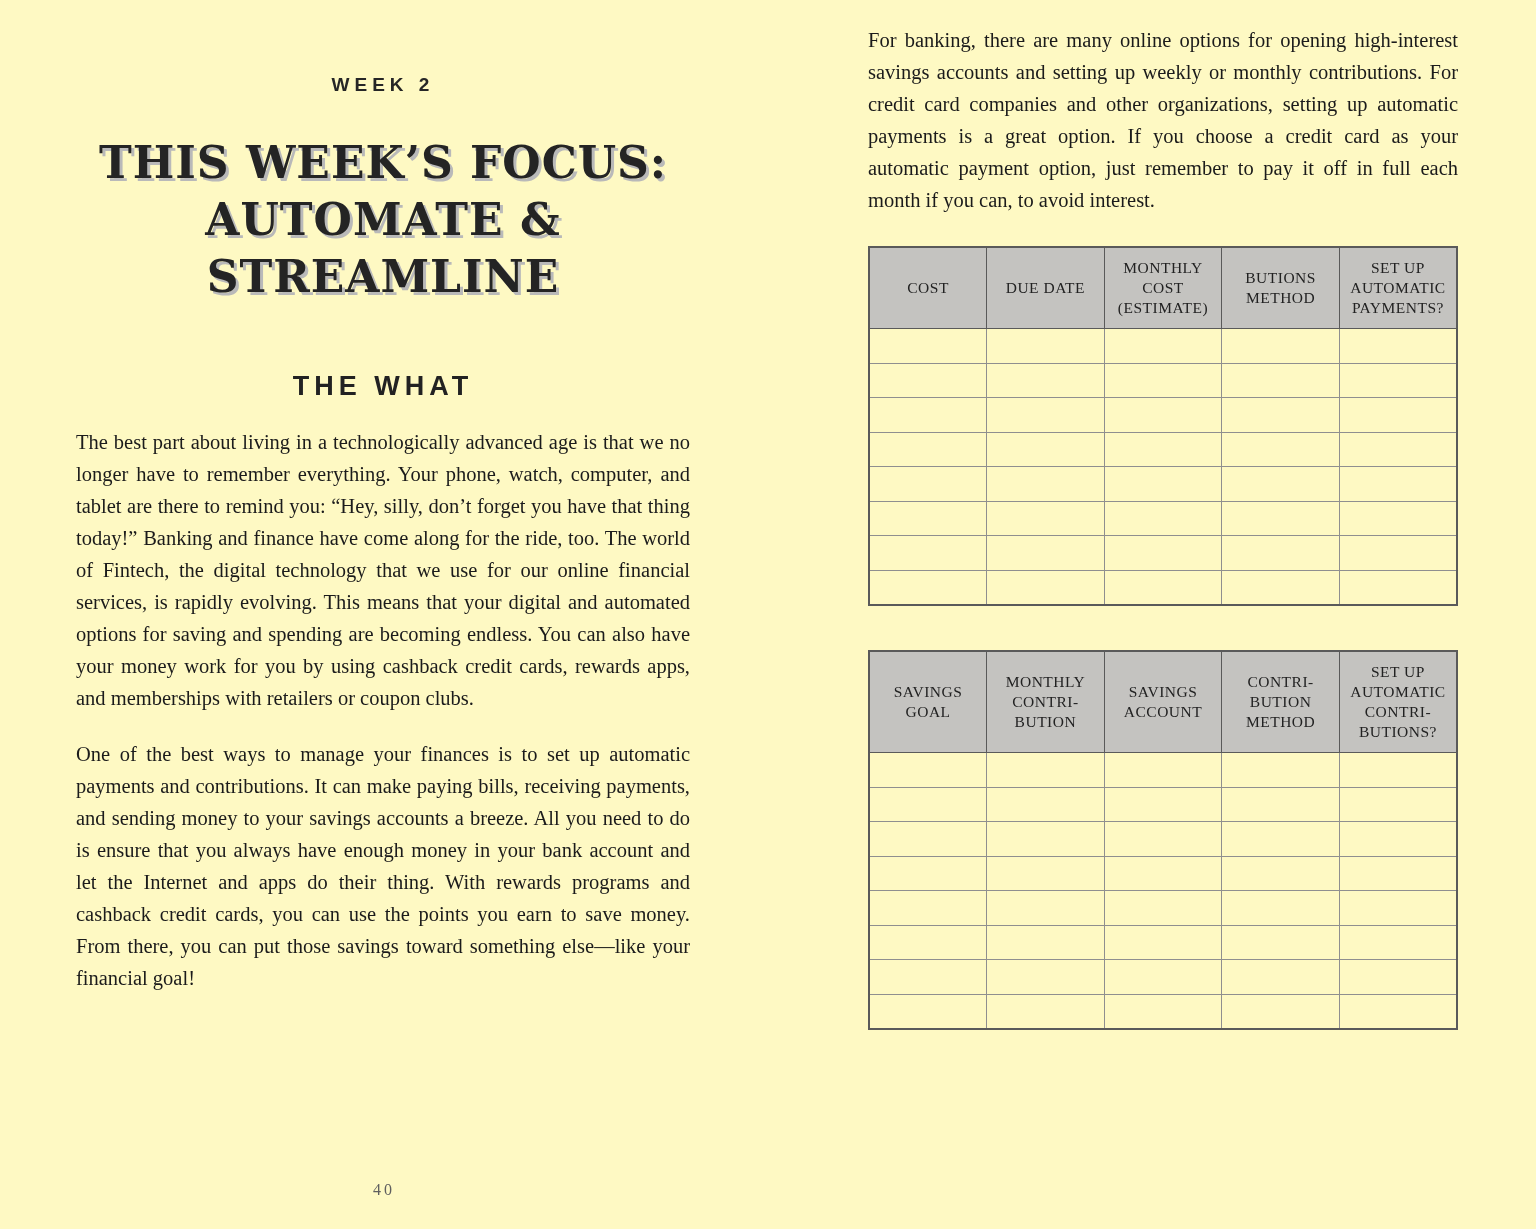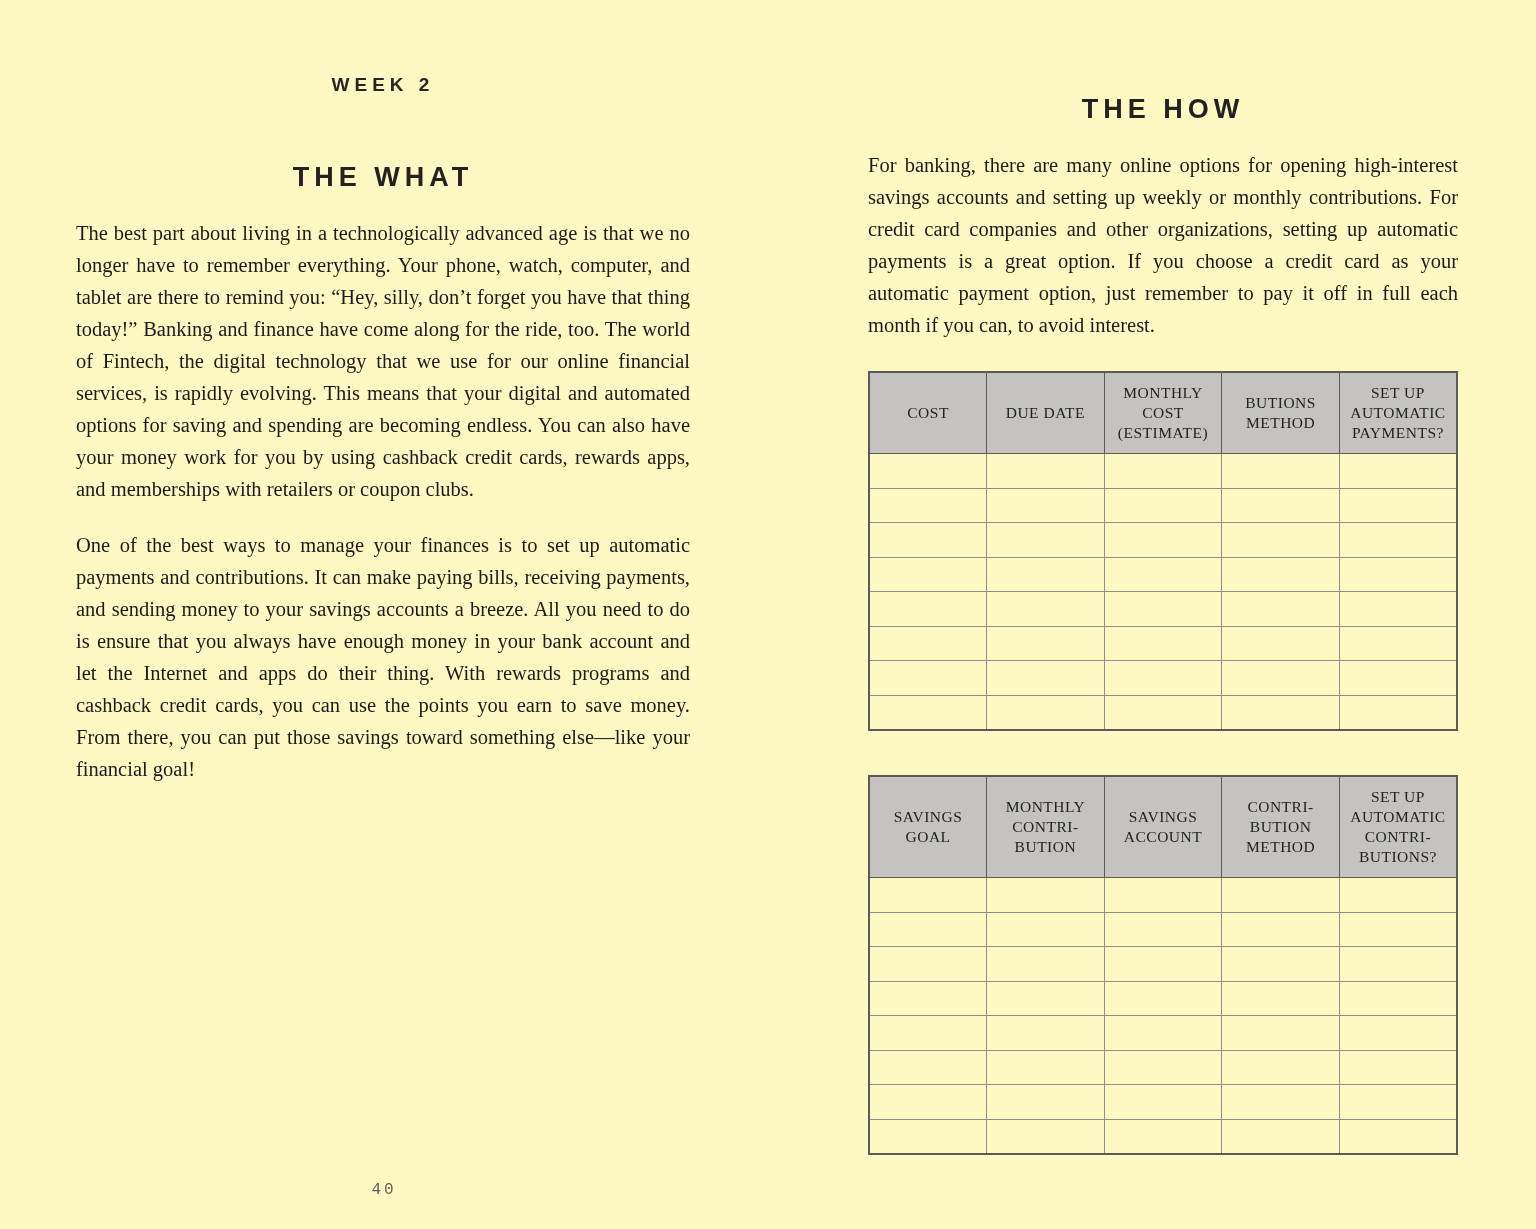--- a/index.html
+++ b/index.html
@@ -98,45 +98,45 @@
     padding: 0;
   }
 
   
   .page-number {
     position: absolute;
     bottom: 30px;
     left: 0;
     width: 100%;
     text-align: center;
-    font-family: Liberation Mono, monospace;
+    font-family: Liberation Serif, serif;
     font-size: 16px;
     letter-spacing: 3px;
     color: var(--page-number, #5f5f5f);
   }
 </style>
 </head>
 <body>
 
 <div class="spread" style="--table-header-bg: #c4c3c0; --table-border: #5a5a5a; --table-row-border: #8f8f8f; --text: #1c1c1c; --page-number: #5f5f5f;">
 
   <div class="page page-left">
     <div class="kicker">WEEK 2</div>
 
+    <h1 class="focus-title"><span>THIS WEEK’S FOCUS:</span><br><span>AUTOMATE &amp; STREAMLINE</span></h1>
 
     <h2 class="section-heading mt-sect">THE WHAT</h2>
     <p class="body-copy">The best part about living in a technologically advanced age is that we no longer have to remember everything. Your phone, watch, computer, and tablet are there to remind you: “Hey, silly, don’t forget you have that thing today!” Banking and finance have come along for the ride, too. The world of Fintech, the digital technology that we use for our online financial services, is rapidly evolving. This means that your digital and automated options for saving and spending are becoming endless. You can also have your money work for you by using cashback credit cards, rewards apps, and memberships with retailers or coupon clubs.</p>
 
     <p class="body-copy">One of the best ways to manage your finances is to set up automatic payments and contributions. It can make paying bills, receiving payments, and sending money to your savings accounts a breeze. All you need to do is ensure that you always have enough money in your bank account and let the Internet and apps do their thing. With rewards programs and cashback credit cards, you can use the points you earn to save money. From there, you can put those savings toward something else—like your financial goal!</p>
 
     <div class="page-number">40</div>
   </div>
 
   <div class="page page-right">
-    <h2 class="section-heading heading-top">THE HOW</h2>
     <p class="body-copy">For banking, there are many online options for opening high-interest savings accounts and setting up weekly or monthly contributions. For credit card companies and other organizations, setting up automatic payments is a great option. If you choose a credit card as your automatic payment option, just remember to pay it off in full each month if you can, to avoid interest.</p>
 
     <table class="workbook-table">
         <thead>
           <tr>
             <th>COST</th>
             <th>DUE DATE</th>
             <th>MONTHLY
 COST
 (ESTIMATE)</th>

